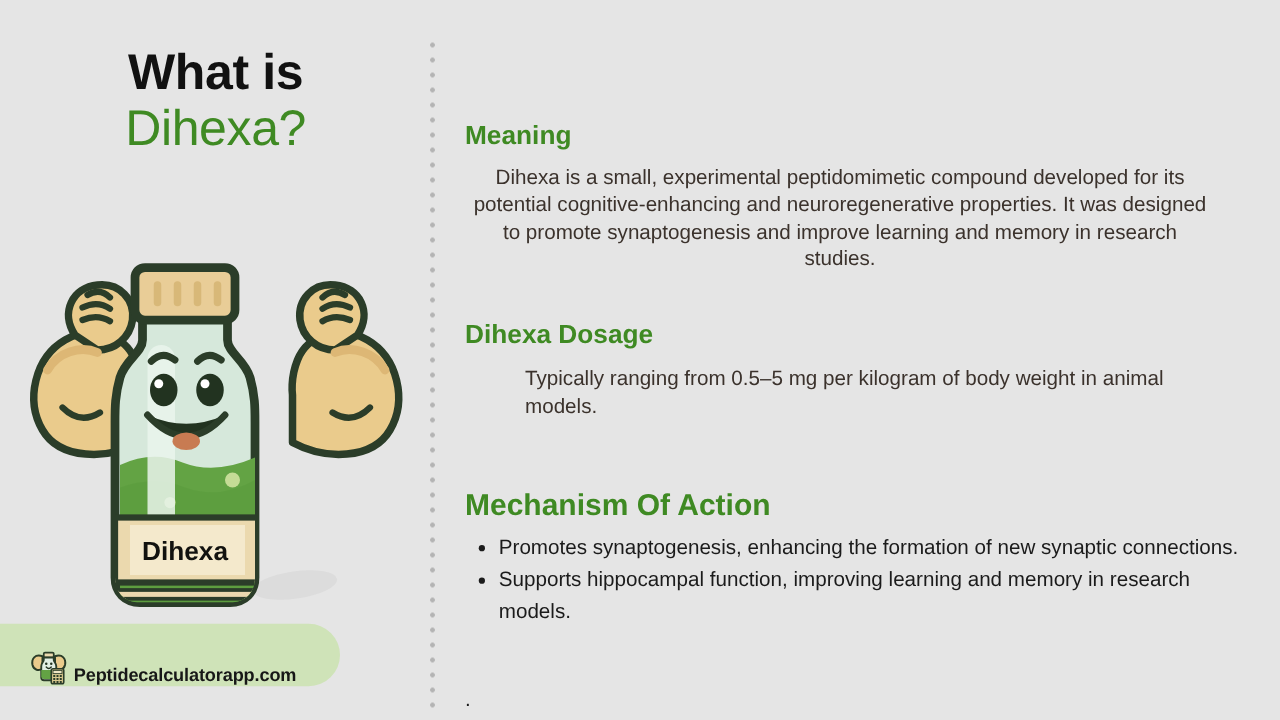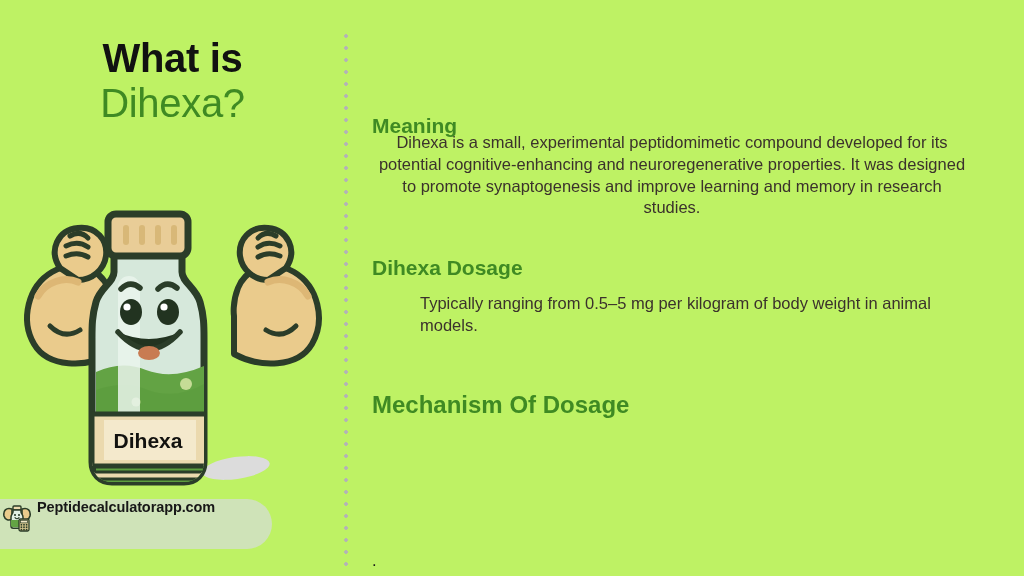--- a/index.html
+++ b/index.html
@@ -11,21 +11,21 @@
     width: 1024px;
     height: 576px;
     overflow: hidden;
     font-family: "Liberation Sans", sans-serif;
     position: relative;
   }
 
   #slide {
     position: absolute;
     inset: 0;
-    background: #bef264;
+    background: #e5e5e5;
   }
 
   
   #left-panel {
     position: absolute;
     left: 0;
     top: 0;
     width: 345px;
     height: 576px;
   }
@@ -65,21 +65,22 @@
   
   #footer-brand {
     position: absolute;
     left: 0;
     top: 499px;
     width: 272px;
     height: 50px;
     background: #CFE3B8;
     border-radius: 0 26px 26px 0;
     display: flex;
-    align-items: flex-start;
+    align-items: flex-end;
+    padding-left: 22px;
     box-sizing: border-box;
   }
   #footer-logo { width: 34px; height: 34px; flex: none; }
   #footer-logo svg { display:block; width: 34px; height: 34px; }
   .brand-text {
     font-size: 14.5px;
     font-weight: bold;
     color: #171717;
     margin-left: 3px;
     letter-spacing: -0.1px;
@@ -107,21 +108,20 @@
   }
 
   .section-heading {
     color: #3F8A23;
     font-weight: bold;
   }
   #h-meaning {
     position: absolute;
     left: 2px; top: 97px;
     font-size: 21px;
-    margin-top: 17px;
   }
   #p-meaning {
     position: absolute;
     left: 2px; top: 132px;
     width: 600px;
     font-size: 16.5px;
     color: #3B322C;
     line-height: 1.32;
     text-align: center;
   }
@@ -290,18 +290,22 @@
   <div id="divider"></div>
 
   <div id="content">
 
     <div id="h-meaning" class="section-heading">Meaning</div>
     <div id="p-meaning">Dihexa is a small, experimental peptidomimetic compound developed for its potential cognitive-enhancing and neuroregenerative properties. It was designed to promote synaptogenesis and improve learning and memory in research studies.</div>
 
     <div id="h-dosage" class="section-heading">Dihexa Dosage</div>
     <div id="p-dosage">Typically ranging from 0.5–5 mg per kilogram of body weight in animal models.</div>
 
-    <div id="h-mechanism" class="section-heading">Mechanism Of Dosage</div>
+    <div id="h-mechanism" class="section-heading">Mechanism Of Action</div>
+    <ul id="mechanism-list">
+      <li>Promotes synaptogenesis, enhancing the formation of new synaptic connections.</li>
+      <li>Supports hippocampal function, improving learning and memory in research models.</li>
+    </ul>
 
     <div id="trailing-mark">.</div>
   </div>
 
 </div>
 
 </body></html>

